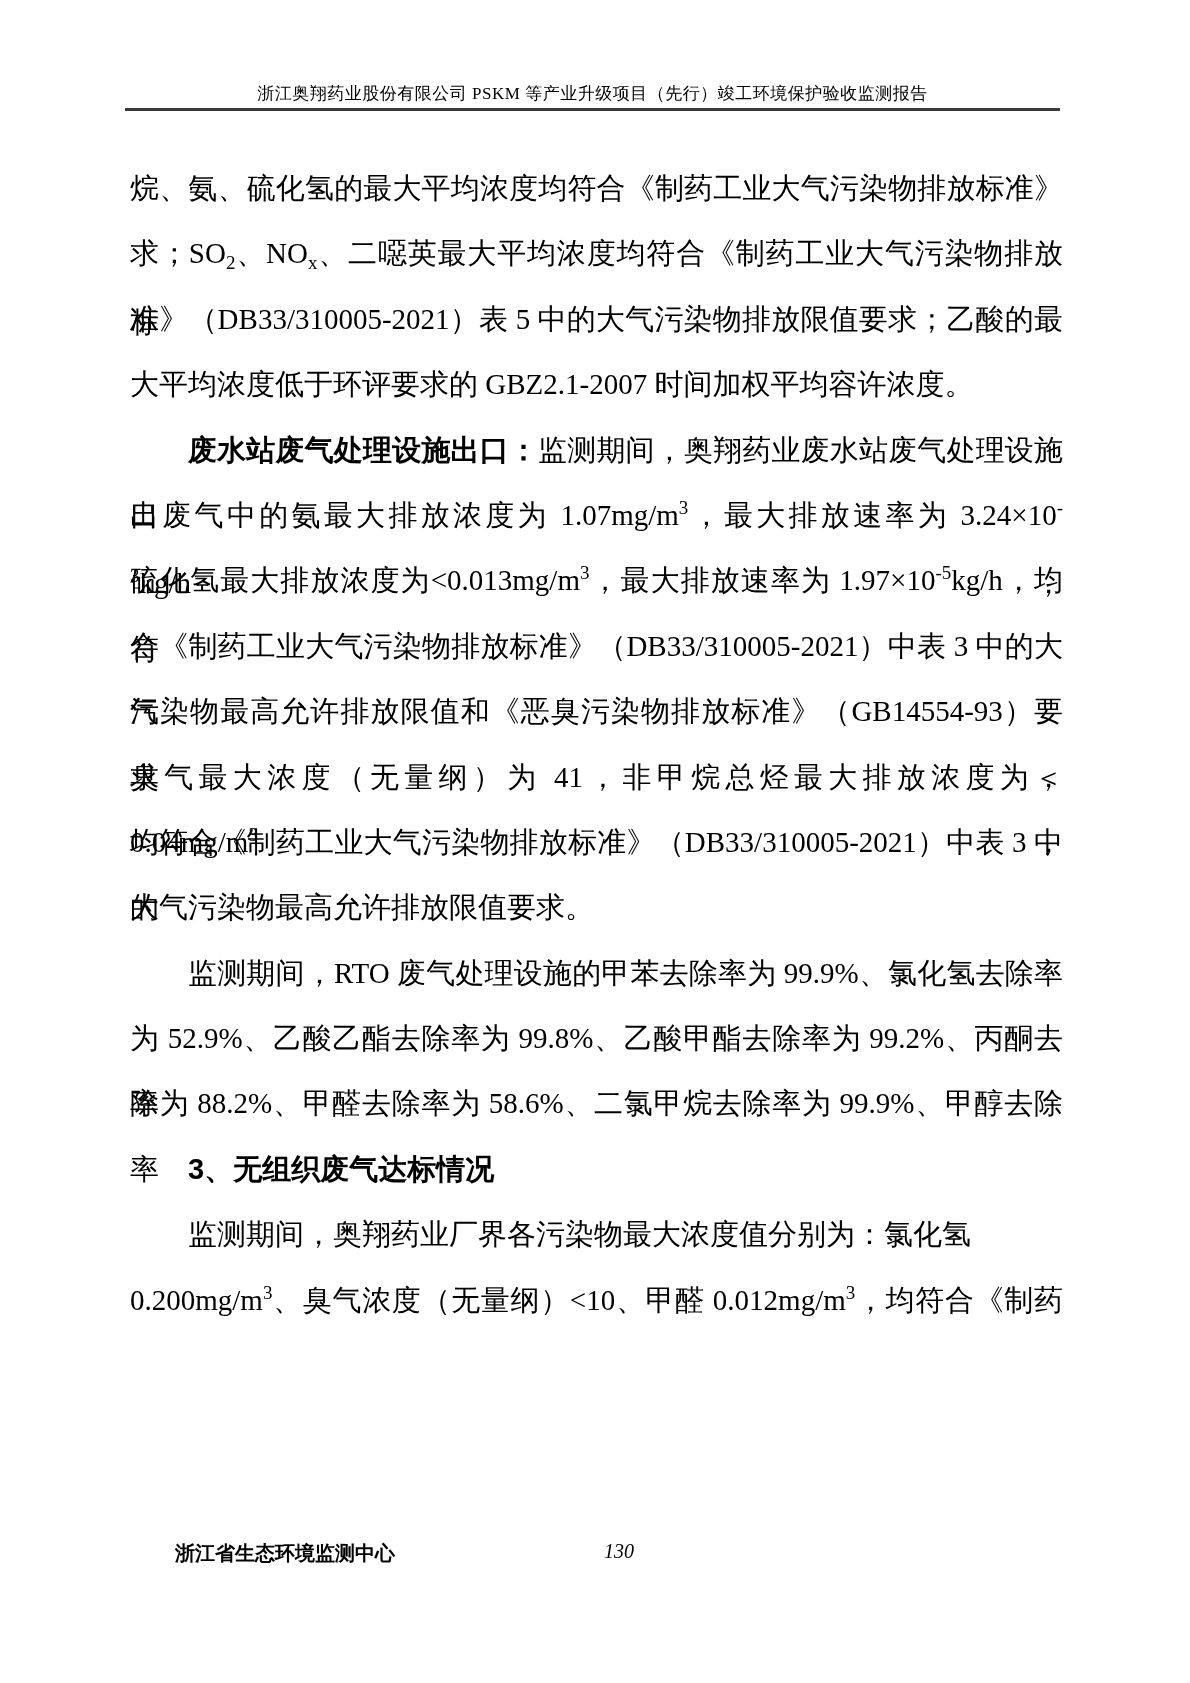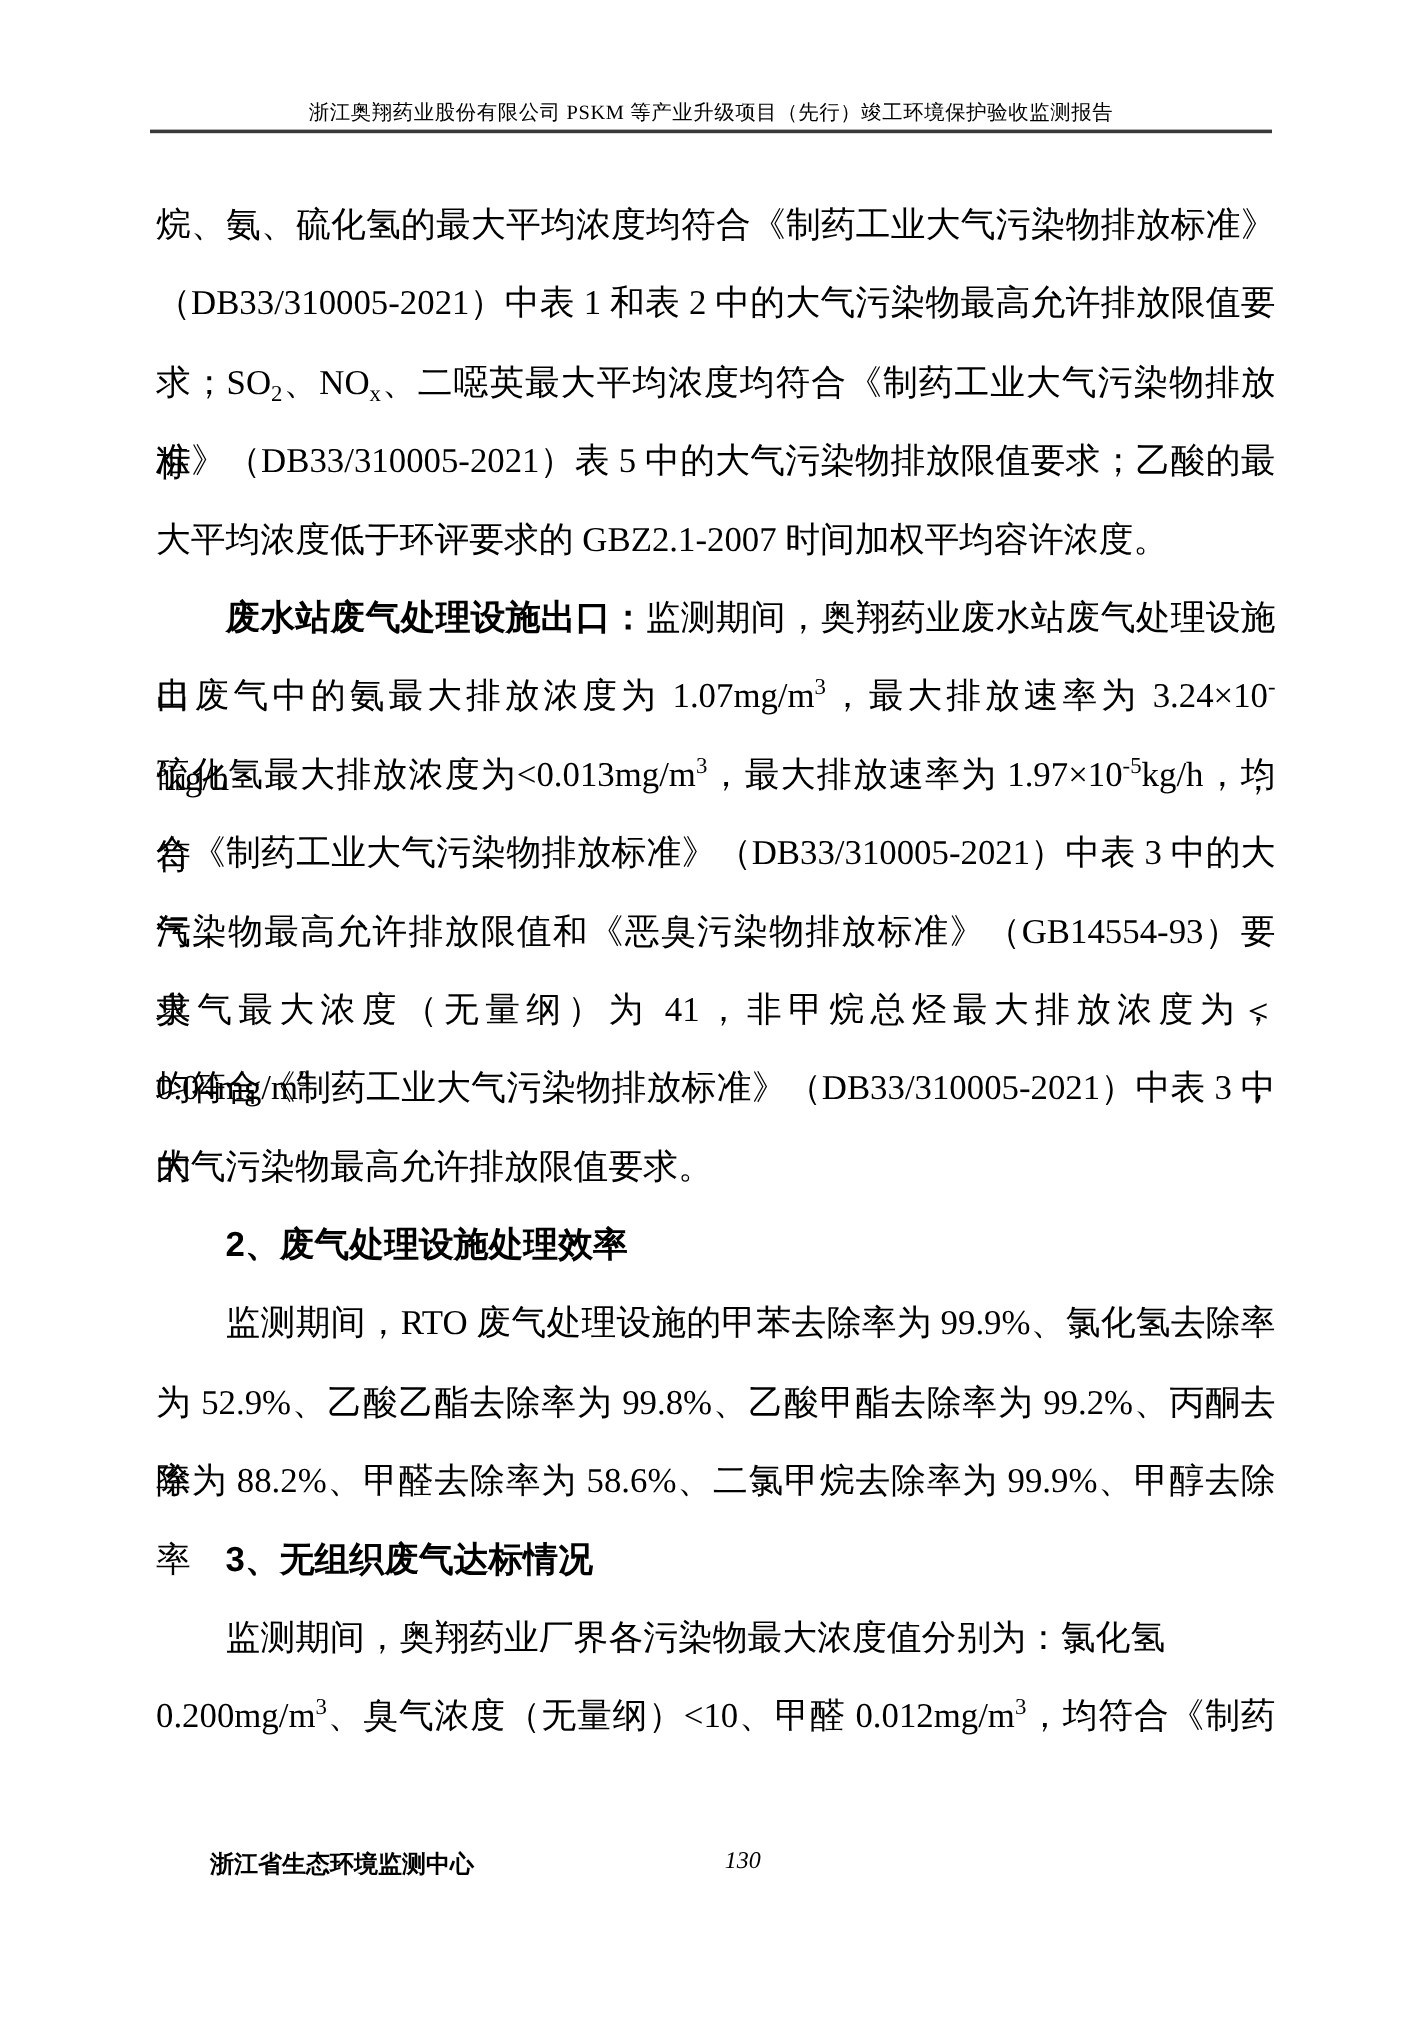--- a/index.html
+++ b/index.html
@@ -80,33 +80,31 @@
 <body>
 
 <div class="page">
 
   <div class="header">浙江奥翔药业股份有限公司 PSKM 等产业升级项目（先行）竣工环境保护验收监测报告</div>
 
   <div class="header-rule"></div>
 
   <div class="body-text" id="body-text">
       <div class="line justify"><span>烷、氨、硫化氢的最大平均浓度均符合《制药工业大气污染物排放标准》</span></div>
-      <div class="line justify"><span>（DB33/310005-2021）中表 1 和表 2 中的大气污染物最高允许排放限值要</span></div>
       <div class="line justify"><span>求；SO</span><span class="seg-sub">2</span><span>、NO</span><span class="seg-sub">x</span><span>、二噁英最大平均浓度均符合《制药工业大气污染物排放标</span></div>
       <div class="line justify"><span>准》（DB33/310005-2021）表 5 中的大气污染物排放限值要求；乙酸的最</span></div>
       <div class="line"><span>大平均浓度低于环评要求的 GBZ2.1-2007 时间加权平均容许浓度。</span></div>
       <div class="line justify indent"><span class="seg-bold">废水站废气处理设施出口：</span><span>监测期间，奥翔药业废水站废气处理设施出</span></div>
       <div class="line justify"><span>口废气中的氨最大排放浓度为 1.07mg/m</span><span class="seg-sup">3</span><span>，最大排放速率为 3.24×10</span><span class="seg-sup">-3</span><span>kg/h，</span></div>
       <div class="line justify"><span>硫化氢最大排放浓度为&lt;0.013mg/m</span><span class="seg-sup">3</span><span>，最大排放速率为 1.97×10</span><span class="seg-sup">-5</span><span>kg/h，均符</span></div>
       <div class="line justify"><span>合《制药工业大气污染物排放标准》（DB33/310005-2021）中表 3 中的大气</span></div>
       <div class="line justify"><span>污染物最高允许排放限值和《恶臭污染物排放标准》（GB14554-93）要求，</span></div>
       <div class="line justify"><span>臭气最大浓度（无量纲）为 41，非甲烷总烃最大排放浓度为＜0.04mg/m</span><span class="seg-sup">3</span><span>，</span></div>
       <div class="line justify"><span>均符合《制药工业大气污染物排放标准》（DB33/310005-2021）中表 3 中的</span></div>
       <div class="line"><span>大气污染物最高允许排放限值要求。</span></div>
-      <div class="line heading indent"><span>2、废气处理设施处理效率</span></div>
       <div class="line justify indent"><span>监测期间，RTO 废气处理设施的甲苯去除率为 99.9%、氯化氢去除率</span></div>
       <div class="line justify"><span>为 52.9%、乙酸乙酯去除率为 99.8%、乙酸甲酯去除率为 99.2%、丙酮去除</span></div>
       <div class="line justify"><span>率为 88.2%、甲醛去除率为 58.6%、二氯甲烷去除率为 99.9%、甲醇去除率</span></div>
       <div class="line heading indent"><span>3、无组织废气达标情况</span></div>
       <div class="line indent"><span>监测期间，奥翔药业厂界各污染物最大浓度值分别为：氯化氢</span></div>
       <div class="line justify"><span>0.200mg/m</span><span class="seg-sup">3</span><span>、臭气浓度（无量纲）&lt;10、甲醛 0.012mg/m</span><span class="seg-sup">3</span><span>，均符合《制药</span></div>
     </div>
 
   <div class="footer">
     <div class="footer-page">130</div>

